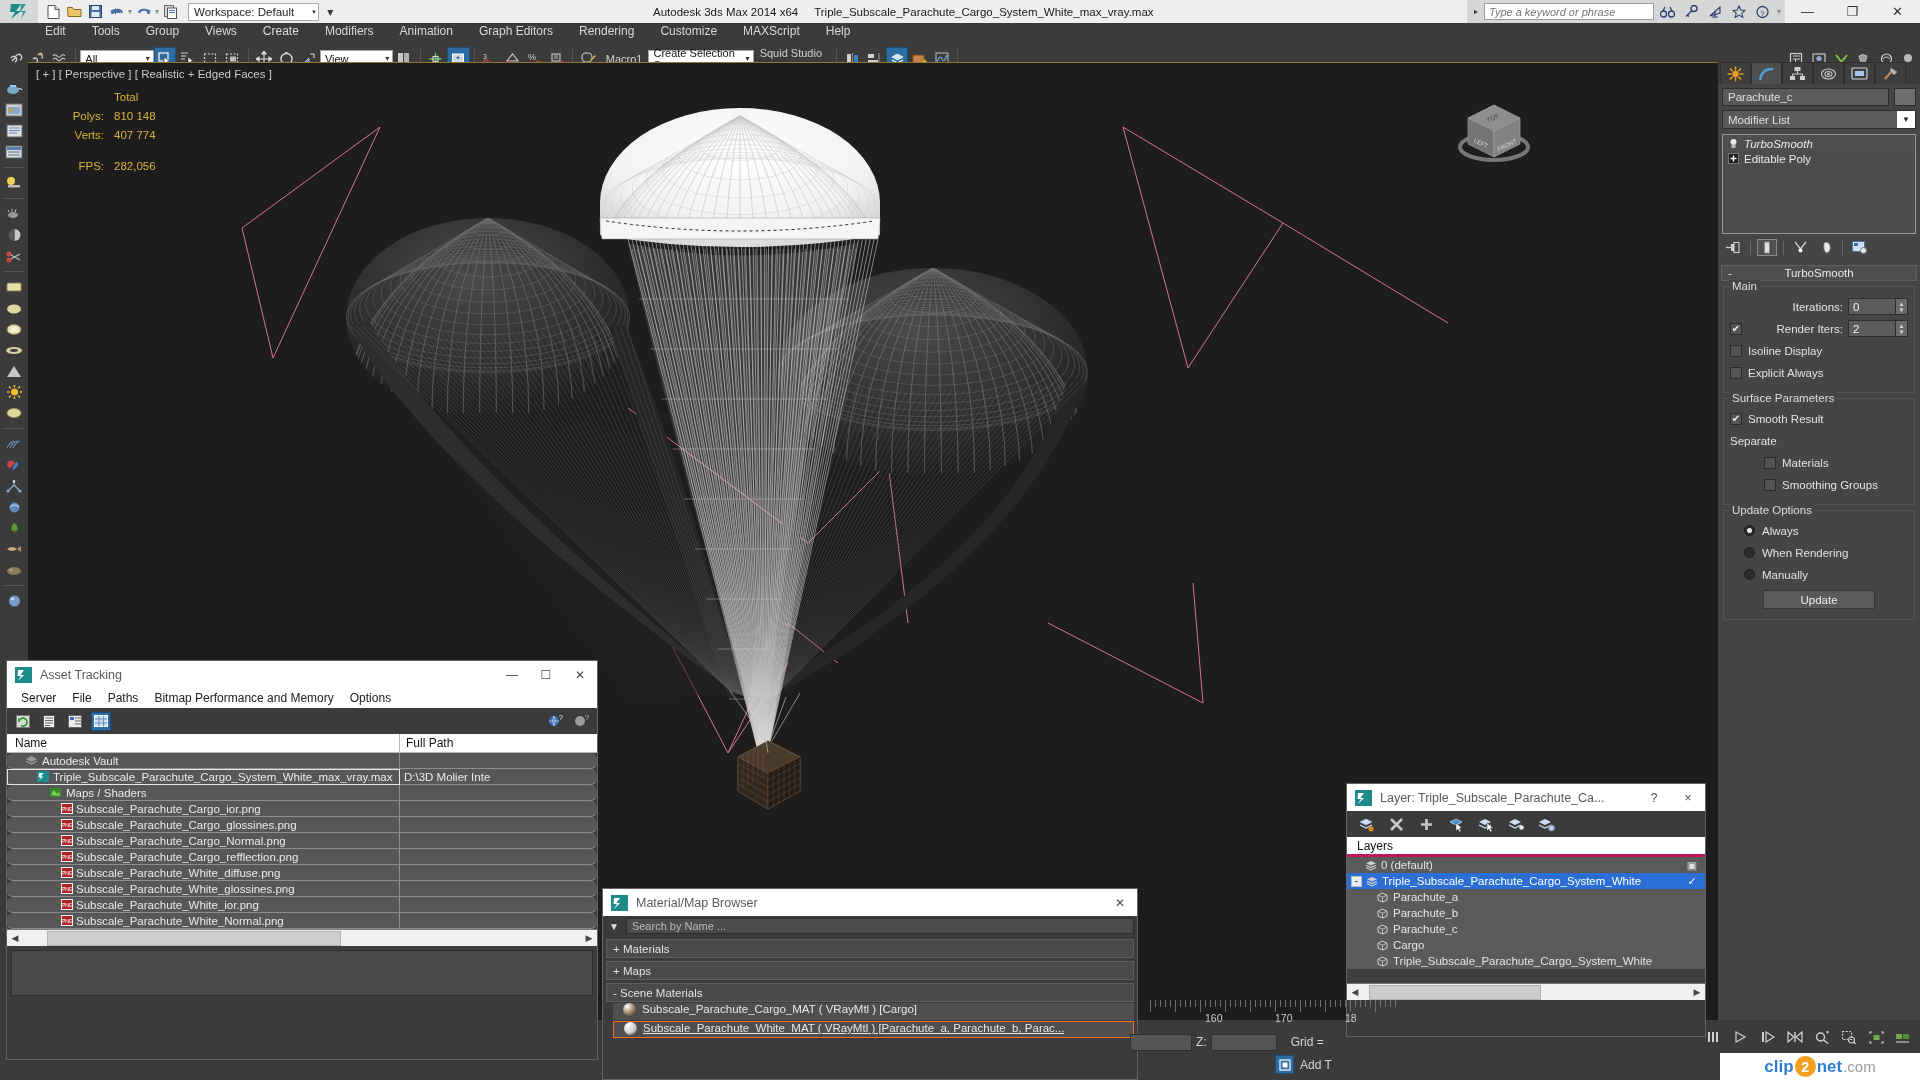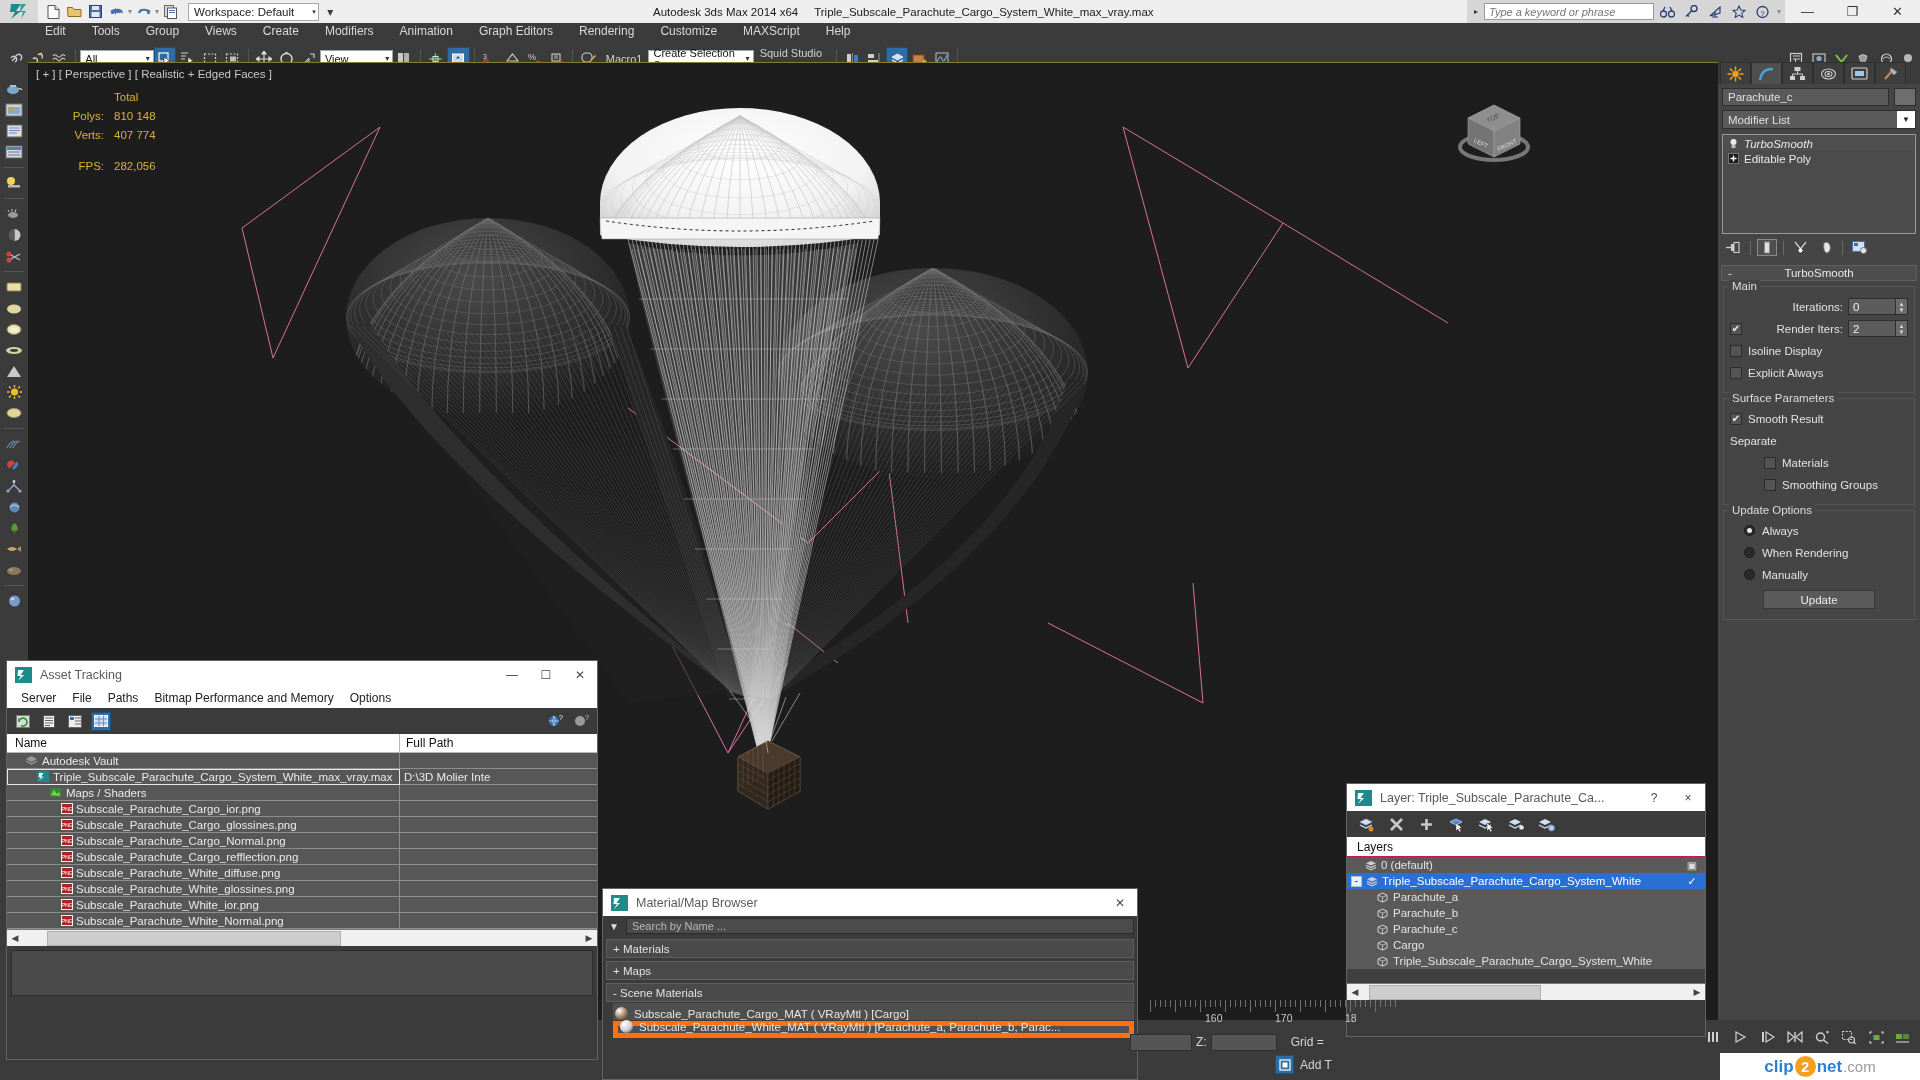--- a/index.html
+++ b/index.html
@@ -76,50 +76,50 @@
   .win-menu span { padding:0 8px; }
   .at-tools { height:26px; background:#3b3b3b; display:flex; align-items:center; padding:0 6px; gap:6px; }
   .at-tb { width:20px; height:19px; display:flex; align-items:center; justify-content:center; font-size:11px; }
   .at-tb.on { background:#2e6da4; border:1px solid #1d4f7c; }
   .at-head { display:flex; height:19px; background:#fff; color:#111; font-size:12px; align-items:center;
              border-bottom:1px solid #b8b8b8; }
   .at-head .c1 { width:393px; padding-left:8px; border-right:1px solid #b8b8b8; height:19px; line-height:19px;}
   .at-head .c2 { flex:1; padding-left:6px; }
   .at-rows { }
   .at-row { display:flex; height:16px; align-items:center; background:#575757; border-bottom:1px solid #8d8d8d;
-            font-size:11.5px; color:#eaeaea; }
+            font-size:11.5px; color:#eaeaea;border-radius:6px; }
   .at-row .n { width:393px; display:flex; align-items:center; border-right:1px solid #8d8d8d; height:16px; overflow:hidden;}
   .at-row .p { flex:1; padding-left:4px; font-size:11.5px; color:#eaeaea; white-space:nowrap; overflow:hidden;}
   .at-row.sel .n { outline:1px solid #e8e8e8; outline-offset:-1px; }
   .ind0 { padding-left:18px; } .ind1 { padding-left:30px; } .ind2 { padding-left:42px; } .ind3 { padding-left:54px; }
   .pngico { width:12px; height:11px; background:#b22222; border:1px solid #eee; color:#fff; font-size:6px;
             display:inline-flex; align-items:center; justify-content:center; margin-right:3px; flex:none;
             font-family:"Liberation Sans", sans-serif; letter-spacing:-0.5px; }
   .hscroll { height:17px; background:#f0f0f0; display:flex; align-items:center; border-top:1px solid #777;}
   .hs-ar { width:16px; text-align:center; font-size:9px; color:#444; }
   .hs-track { flex:1; height:15px; background:#f0f0f0; position:relative; }
   .hs-thumb { position:absolute; left:0; top:0; height:15px; background:#cdcdcd; border:1px solid #b0b0b0;}
 
   
   .mb-search { height:20px; background:#3b3b3b; display:flex; align-items:center; gap:4px; padding:0 3px;}
   .mb-caret { font-size:10px; color:#ddd; padding:0 3px; }
   .mb-field { flex:1; height:16px; background:#4b4b4b; border:1px solid #2c2c2c; color:#b9b9b9; font-size:11px;
               display:flex; align-items:center; padding-left:5px; }
   .mb-grp { height:19px; margin:3px 3px 0 3px; background:#4a4a4a; border:1px solid #5e5e5e; color:#e2e2e2;
             font-size:11.5px; display:flex; align-items:center; padding-left:6px; }
-  .mb-item { height:17px; display:flex; align-items:flex-end; font-size:11.5px; color:#e6e6e6; padding-left:2px;
+  .mb-item { height:17px; display:flex; align-items:flex-start; font-size:11.5px; color:#e6e6e6; padding-left:10px;
              background:#4f4f4f; margin:1px 3px 0 10px; }
-  .mb-item.sel { border:5px solid #f97316; }
+  .mb-item.sel { border:1px solid #f97316;text-decoration:underline; }
   .mball { width:13px; height:13px; border-radius:50%; margin-right:6px; flex:none; }
 
   
   .ly-tools { height:26px; background:#3b3b3b; display:flex; align-items:center; gap:11px; padding:0 10px; }
   .ly-ti { width:19px; height:19px; display:flex; align-items:center; justify-content:center; font-size:13px; }
   .ly-head { height:20px; background:#fff; color:#111; font-size:12px; display:flex; align-items:center;
-             padding-left:10px; border-bottom:1px solid #be185d;}
+             padding-left:10px; border-bottom:3px solid #be185d;}
   .ly-row { height:16px; display:flex; align-items:center; font-size:11.5px; color:#e3e3e3; background:#5a5a5a; }
   .ly-row.sel { background:#2c6fd4; color:#fff; }
   .ly-row .lname { display:flex; align-items:center; flex:1; }
   .cubeico { width:11px; height:11px; margin-right:5px; flex:none; }
 
   
   .cmdpanel { position:absolute; left:1718px; top:62px; width:202px; height:958px; background:#454545; }
   .cp-tabs { display:flex; height:22px; background:#3b3b3b; padding-left:2px; }
   .cp-tab { width:31px; height:22px; display:flex; align-items:center; justify-content:center;
             border:1px solid #2f2f2f; border-bottom:none; background:#3e3e3e; }

